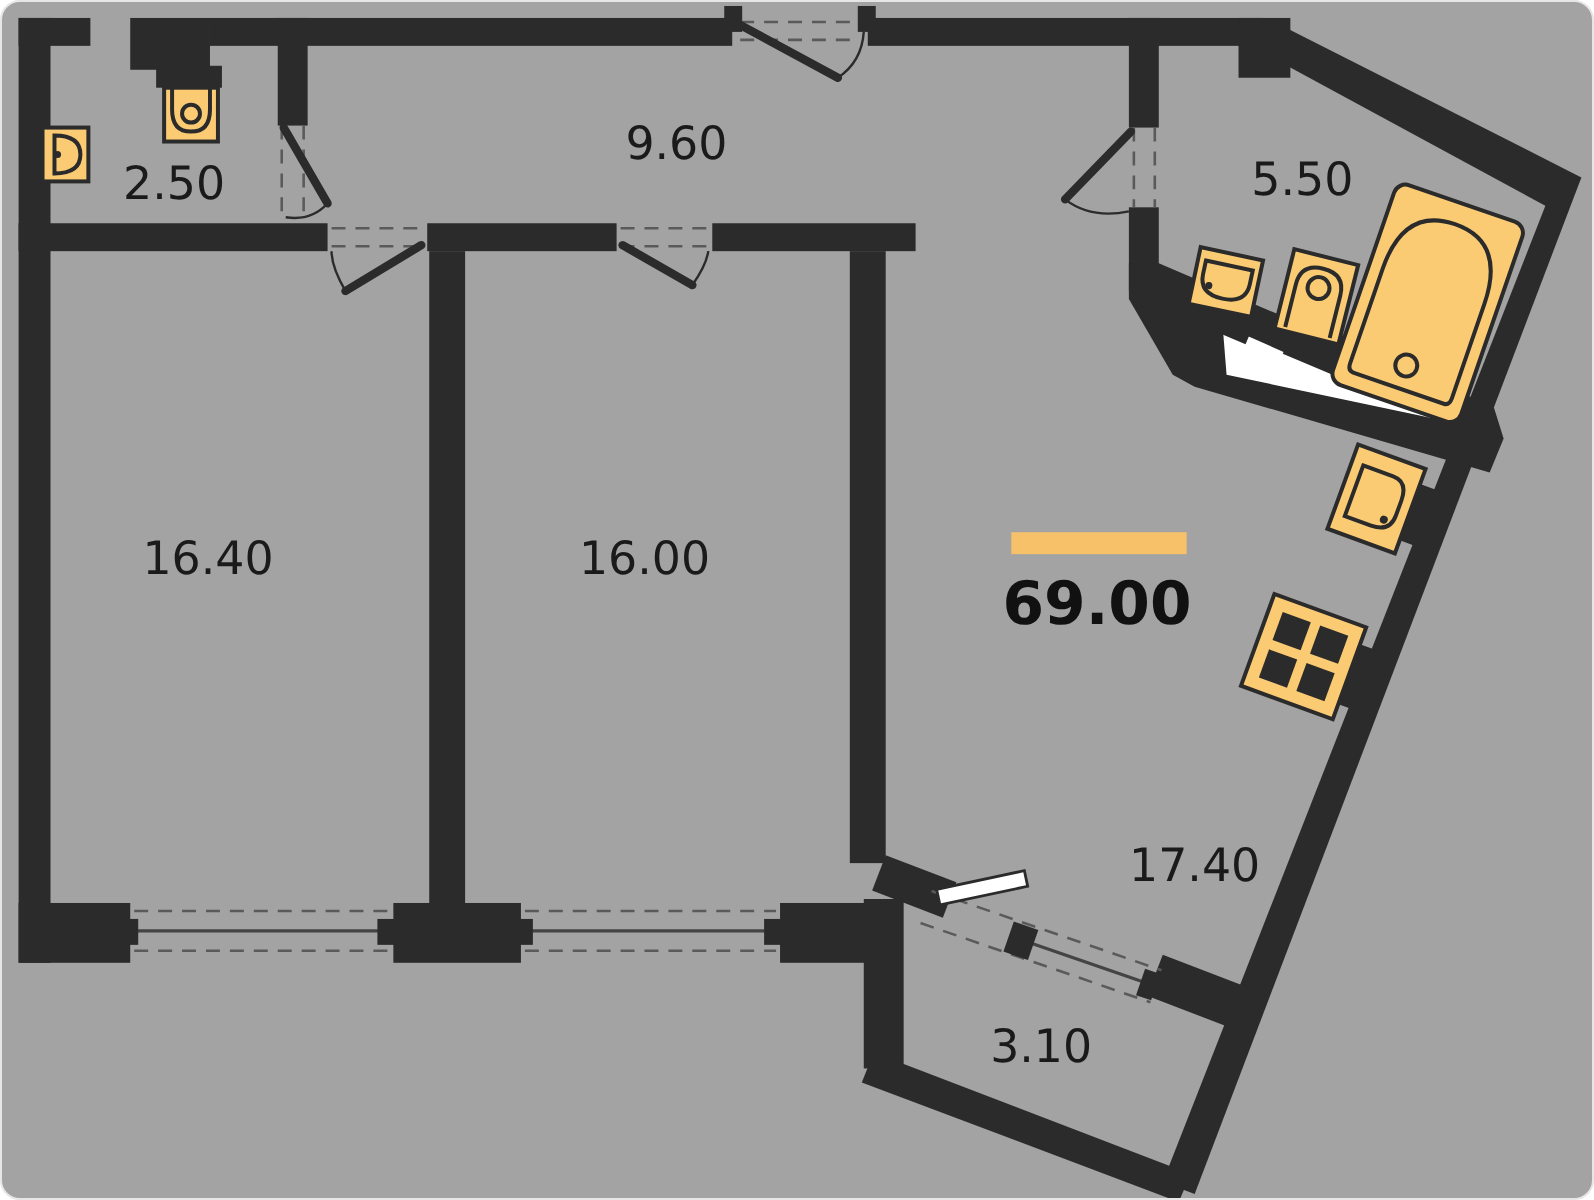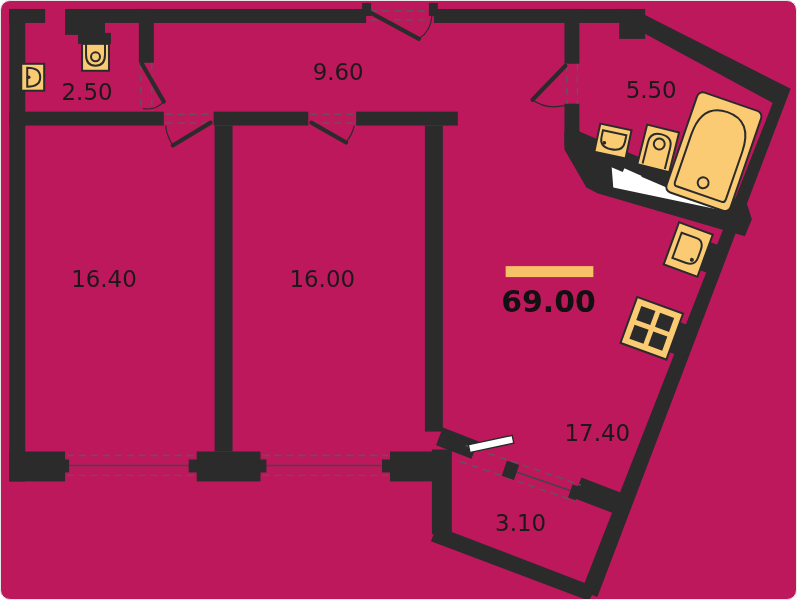--- a/index.html
+++ b/index.html
@@ -1,17 +1,17 @@
 <!DOCTYPE html>
 <html><head>
 <meta charset="utf-8">
 <style>
   html,body{margin:0;padding:0;background:#fff;}
   .canvas{position:relative;width:795px;height:598px;border:1px solid #e6e6e6;border-radius:10px;
-          overflow:hidden;background:#be185d;font-family:"DejaVu Sans", "Liberation Sans", sans-serif;}
+          overflow:hidden;background:#a3a3a3;font-family:"DejaVu Sans", "Liberation Sans", sans-serif;}
   svg{display:block;}
   .wall{fill:#2b2b2b;stroke:none;}
   .fx{fill:#fbcb74;stroke:#2b2b2b;stroke-width:2;}
   .fxline{fill:none;stroke:#2b2b2b;stroke-width:2;}
   .fxdot{fill:#2b2b2b;}
   .burner{fill:#2b2b2b;}
   .dash{stroke:#5a5a5a;stroke-width:1.3;stroke-dasharray:7 5;fill:none;}
   .leaf{stroke:#2b2b2b;stroke-width:4.2;stroke-linecap:round;}
   .thinleaf{fill:#fff;stroke:#2b2b2b;stroke-width:1.4;}
   .arc{fill:none;stroke:#2b2b2b;stroke-width:1.2;}

